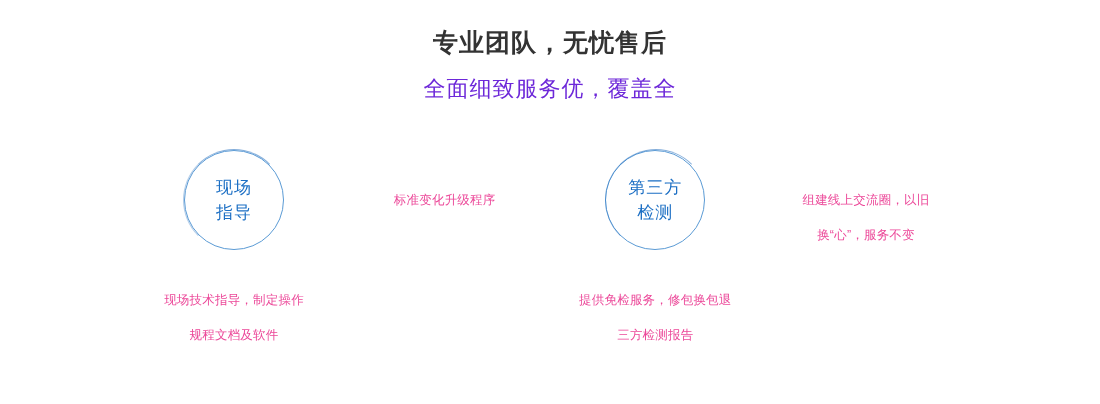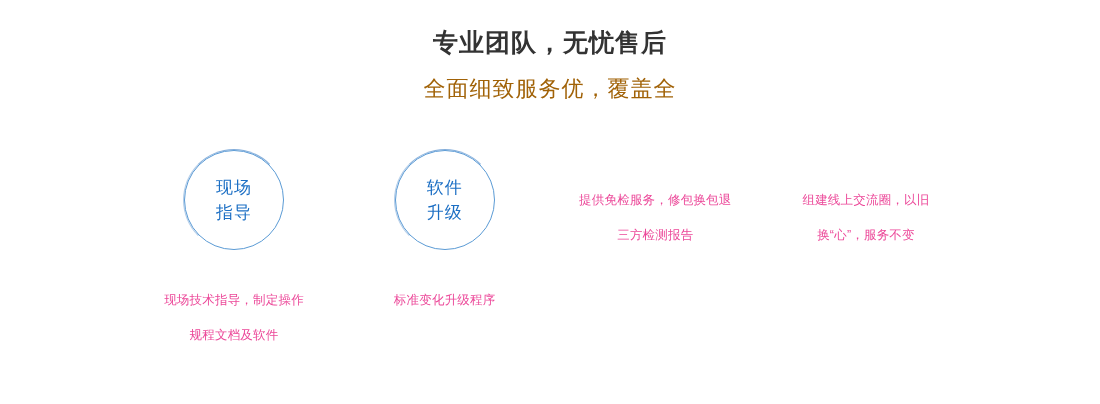--- a/index.html
+++ b/index.html
@@ -28,21 +28,21 @@
     font-size: 25px;
     font-weight: bold;
     color: #333333;
     letter-spacing: 1px;
     line-height: 34px;
     margin: 0;
   }
   .sub-title {
     font-size: 22px;
     font-weight: normal;
-    color: #a16207;
+    color: #6d28d9;
     letter-spacing: 1px;
     line-height: 32px;
     margin: 14px 0 0 0;
   }
   .cards {
     position: absolute;
     top: 150px;
     left: 155px;
     width: 790px;
     display: flex;
@@ -122,30 +122,30 @@
         <span class="circle-line">指导</span>
       </div>
       <div class="desc">
         <span class="desc-line">现场技术指导，制定操作</span>
         <span class="desc-line">规程文档及软件</span>
       </div>
     </div>
 
 
     <div class="card">
-      <div class="circle">
-        <span class="circle-line">软件</span>
-        <span class="circle-line">升级</span>
-      </div>
       <div class="desc">
         <span class="desc-line">标准变化升级程序</span>
       </div>
     </div>
 
     <div class="card">
+      <div class="circle">
+        <span class="circle-line">第三方</span>
+        <span class="circle-line">检测</span>
+      </div>
       <div class="desc">
         <span class="desc-line">提供免检服务，修包换包退</span>
         <span class="desc-line">三方检测报告</span>
       </div>
     </div>
 
     <div class="card">
       <div class="desc">
         <span class="desc-line">组建线上交流圈，以旧</span>
         <span class="desc-line">换“心”，服务不变</span>

